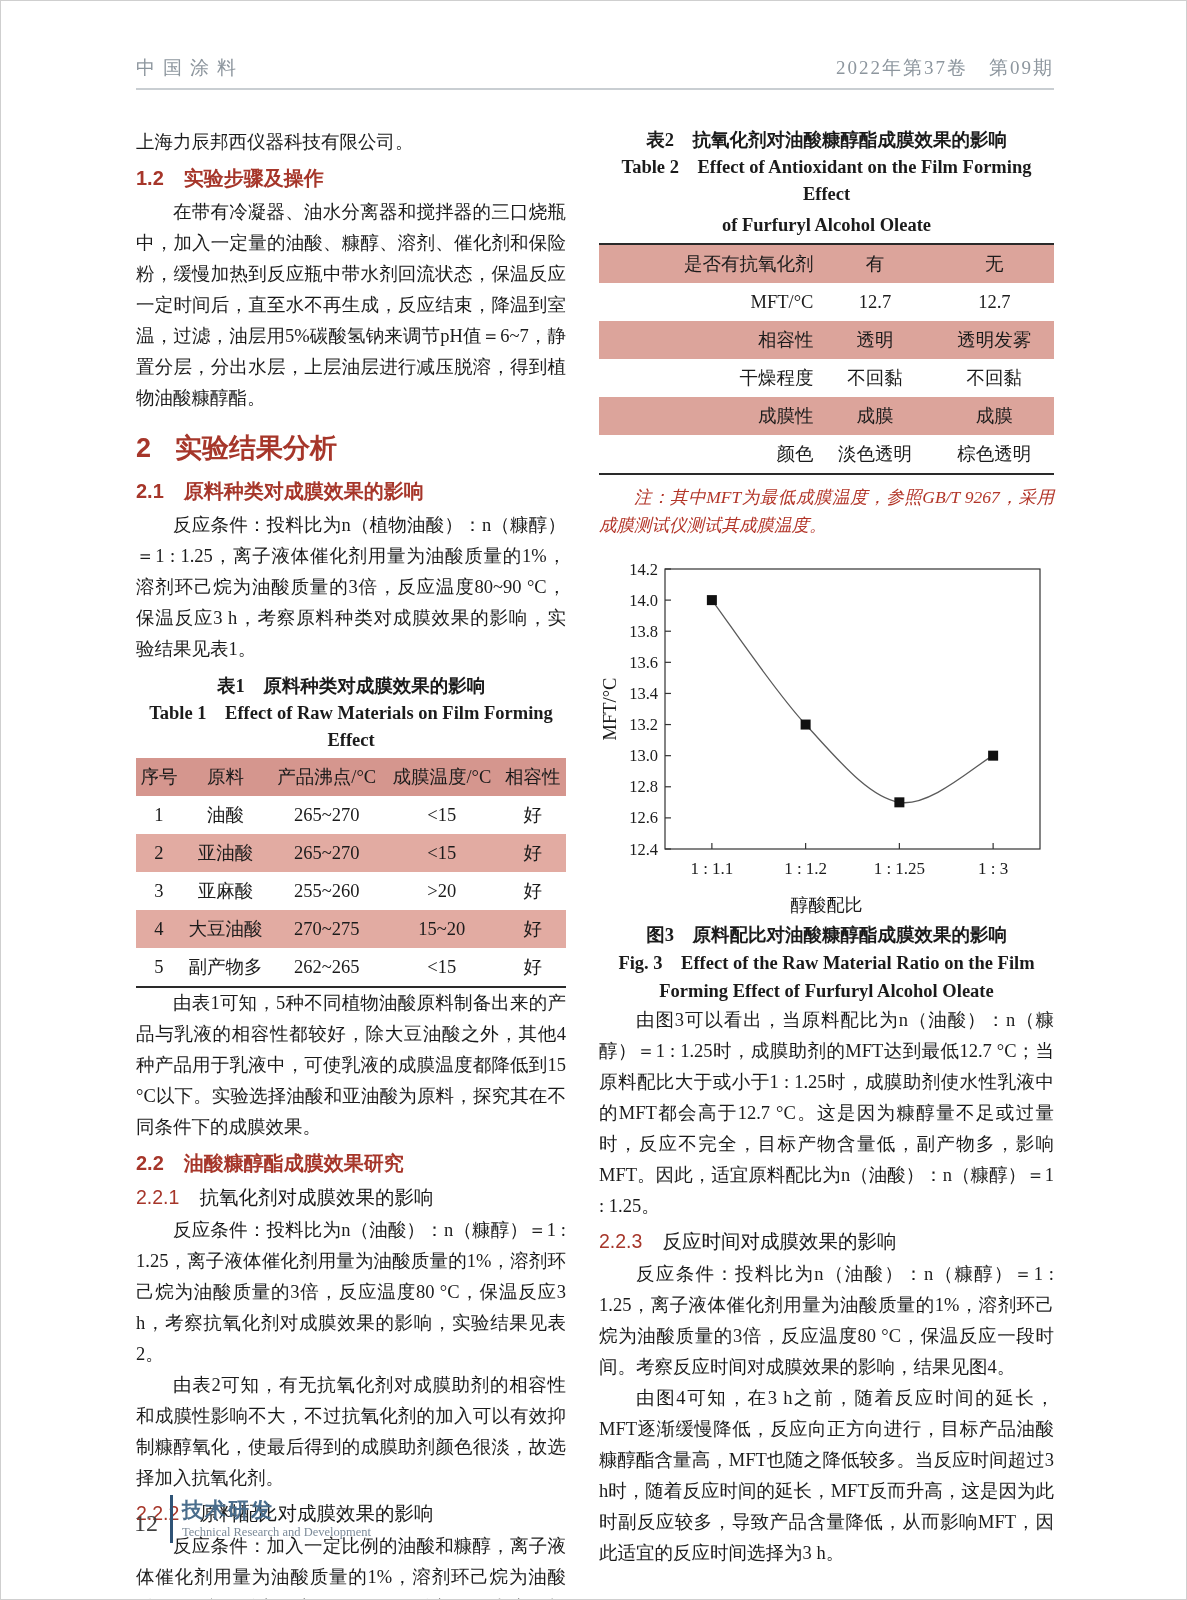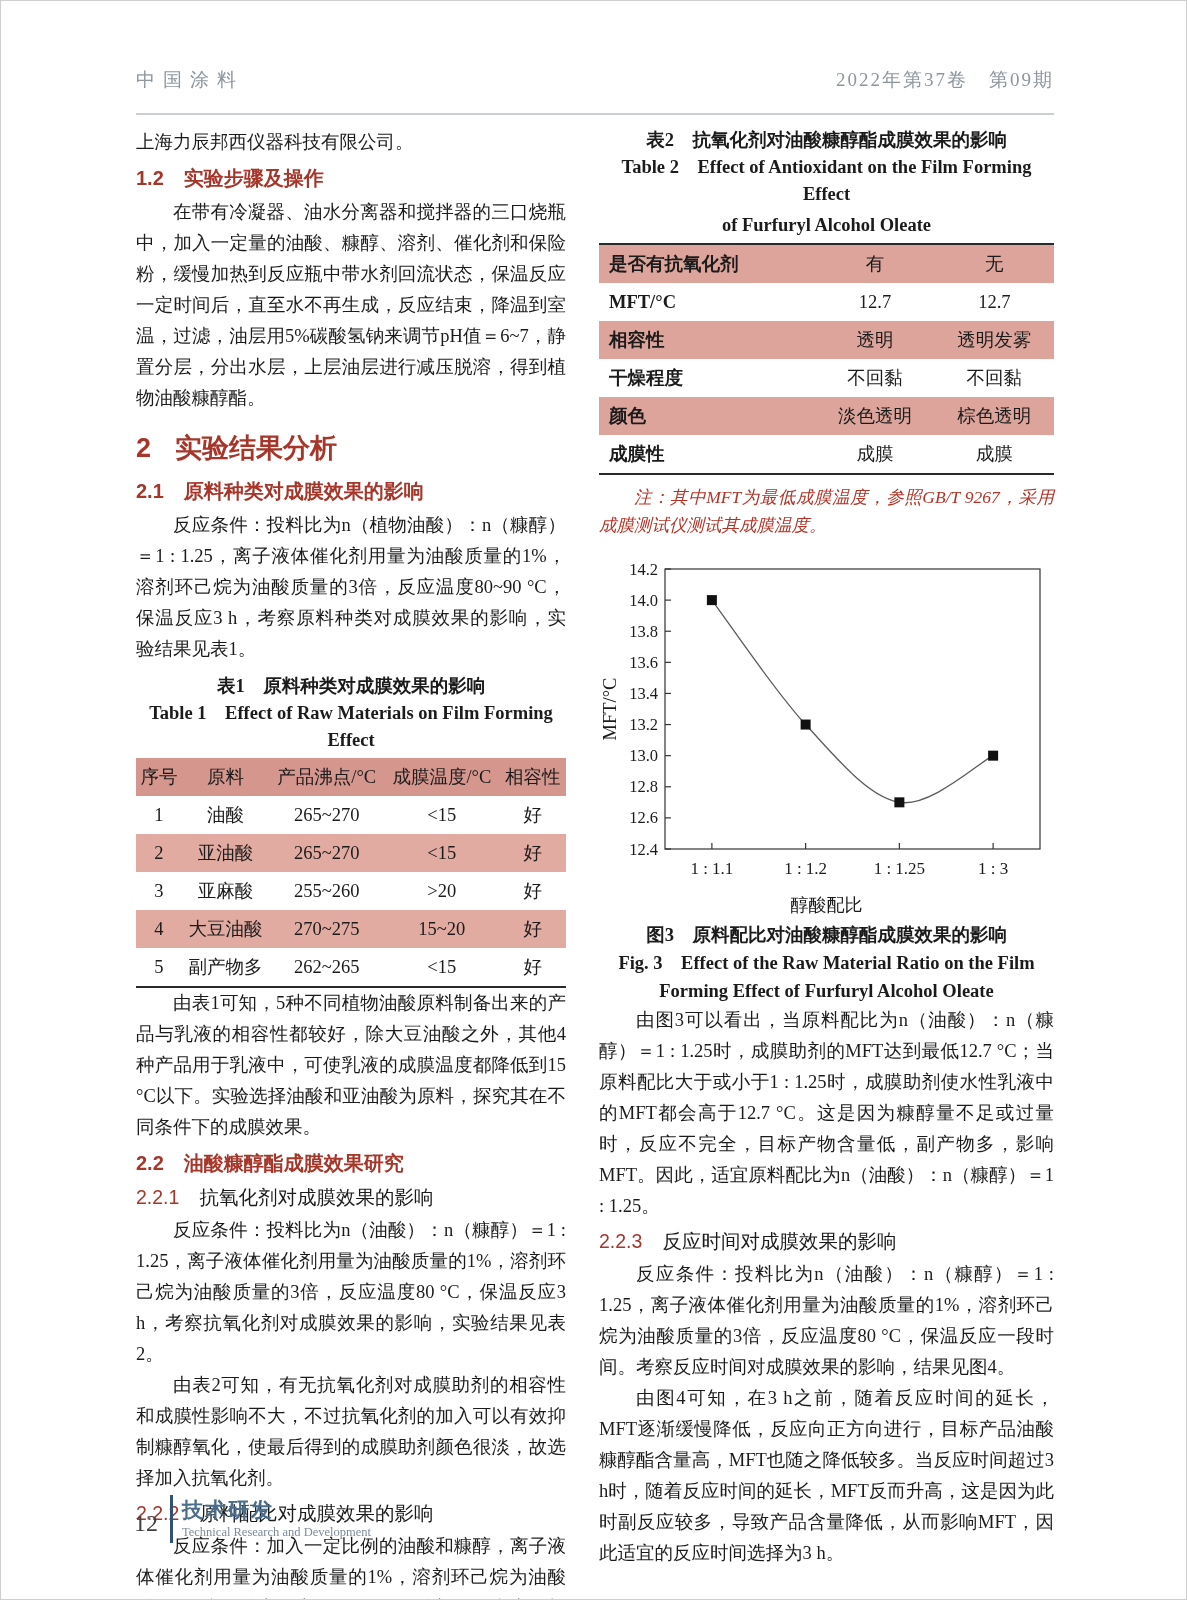--- a/index.html
+++ b/index.html
@@ -7,23 +7,23 @@
     --thbg:#d5968e; --trbg:#e2aba2; --trbg2:#dca49b;
     --footer-blue:#4a6d8c;
   }
   html,body{margin:0;padding:0;background:#dcdcdc;}
   .page{
     width:1187px;height:1600px;background:#ffffff;position:relative;overflow:hidden;
     font-family:"Liberation Serif","DejaVu Serif",serif;color:#1b1b1b;
     border:1px solid #cfcfcf;box-sizing:border-box;margin:0 auto;
   }
   
-  .header{position:absolute;top:66px;left:135px;width:918px;display:flex;
+  .header{position:absolute;top:54px;left:135px;width:918px;display:flex;
     justify-content:space-between;align-items:flex-end;color:#8d969e;font-size:19px;
-    padding-bottom:20px;border-bottom:2px solid #c9ced2;}
+    padding-bottom:7px;border-bottom:2px solid #c9ced2;}
   .header .journal{letter-spacing:8px;}
   .header .issue{letter-spacing:2px;}
   
   .columns{position:absolute;top:126px;left:135px;width:918px;display:flex;gap:33px;}
   .col{font-size:18.5px;line-height:31px;text-align:justify;}
   .col-left{width:430px;}
   .col-right{width:455px;}
   p.body{margin:0;text-indent:2em;}
   .tail{margin:0;}
   
@@ -42,21 +42,21 @@
   .tbl-cap.en2{margin:0 0 4px;}
   
   table{border-collapse:collapse;width:100%;font-size:18.5px;margin:2px 0 0;}
   th,td{padding:3.5px 2px;font-weight:normal;}
   .t1{border-bottom:2px solid #2a2a2a;}
   .t1 th{background:var(--thbg);text-align:center;margin-top:46px;}
   .t1 td{text-align:center;}
   .t1 tbody tr:nth-child(even){background:var(--trbg);}
   .t2{border-top:2px solid #2a2a2a;border-bottom:2px solid #2a2a2a;}
   .t2 td{text-align:center;}
-  .t2 td:first-child{text-align:left;padding-left:10px;font-weight:bold;}
+  .t2 td:first-child{text-align:right;padding-left:10px;}
   .t2 tbody tr:nth-child(odd){background:var(--trbg2);}
   
   .note{color:var(--note-red);font-style:italic;font-size:17.5px;line-height:28px;
     text-indent:2em;margin:8px 0 0;}
   
   .chart-wrap{margin-top:18px;text-align:center;}
   .chart-xlabel{font-size:18px;text-align:center;line-height:24px;margin-top:-6px;}
   
   .fig-cap{text-align:center;font-weight:bold;font-size:18.5px;line-height:28px;margin:4px 0 0;}
   .fig-cap.en{margin:0;text-align:center;}
@@ -194,28 +194,28 @@
               <td>相容性</td>
               <td>透明</td>
               <td>透明发雾</td>
             </tr>
             <tr>
               <td>干燥程度</td>
               <td>不回黏</td>
               <td>不回黏</td>
             </tr>
             <tr>
+              <td>成膜性</td>
+              <td>成膜</td>
+              <td>成膜</td>
+            </tr>
+            <tr>
               <td>颜色</td>
               <td>淡色透明</td>
               <td>棕色透明</td>
-            </tr>
-            <tr>
-              <td>成膜性</td>
-              <td>成膜</td>
-              <td>成膜</td>
             </tr>
           </tbody>
         </table>
 
       <p class="note">注：其中MFT为最低成膜温度，参照GB/T 9267，采用成膜测试仪测试其成膜温度。</p>
 
       <div class="chart-wrap">
         <svg id="fig3-svg" width="455" height="332">
             <rect x="66" y="12" width="375" height="280" fill="none" stroke="#333" stroke-width="1.2"></rect>
             <line x1="66" y1="292" x2="72" y2="292" stroke="#333" stroke-width="1.2"></line>

